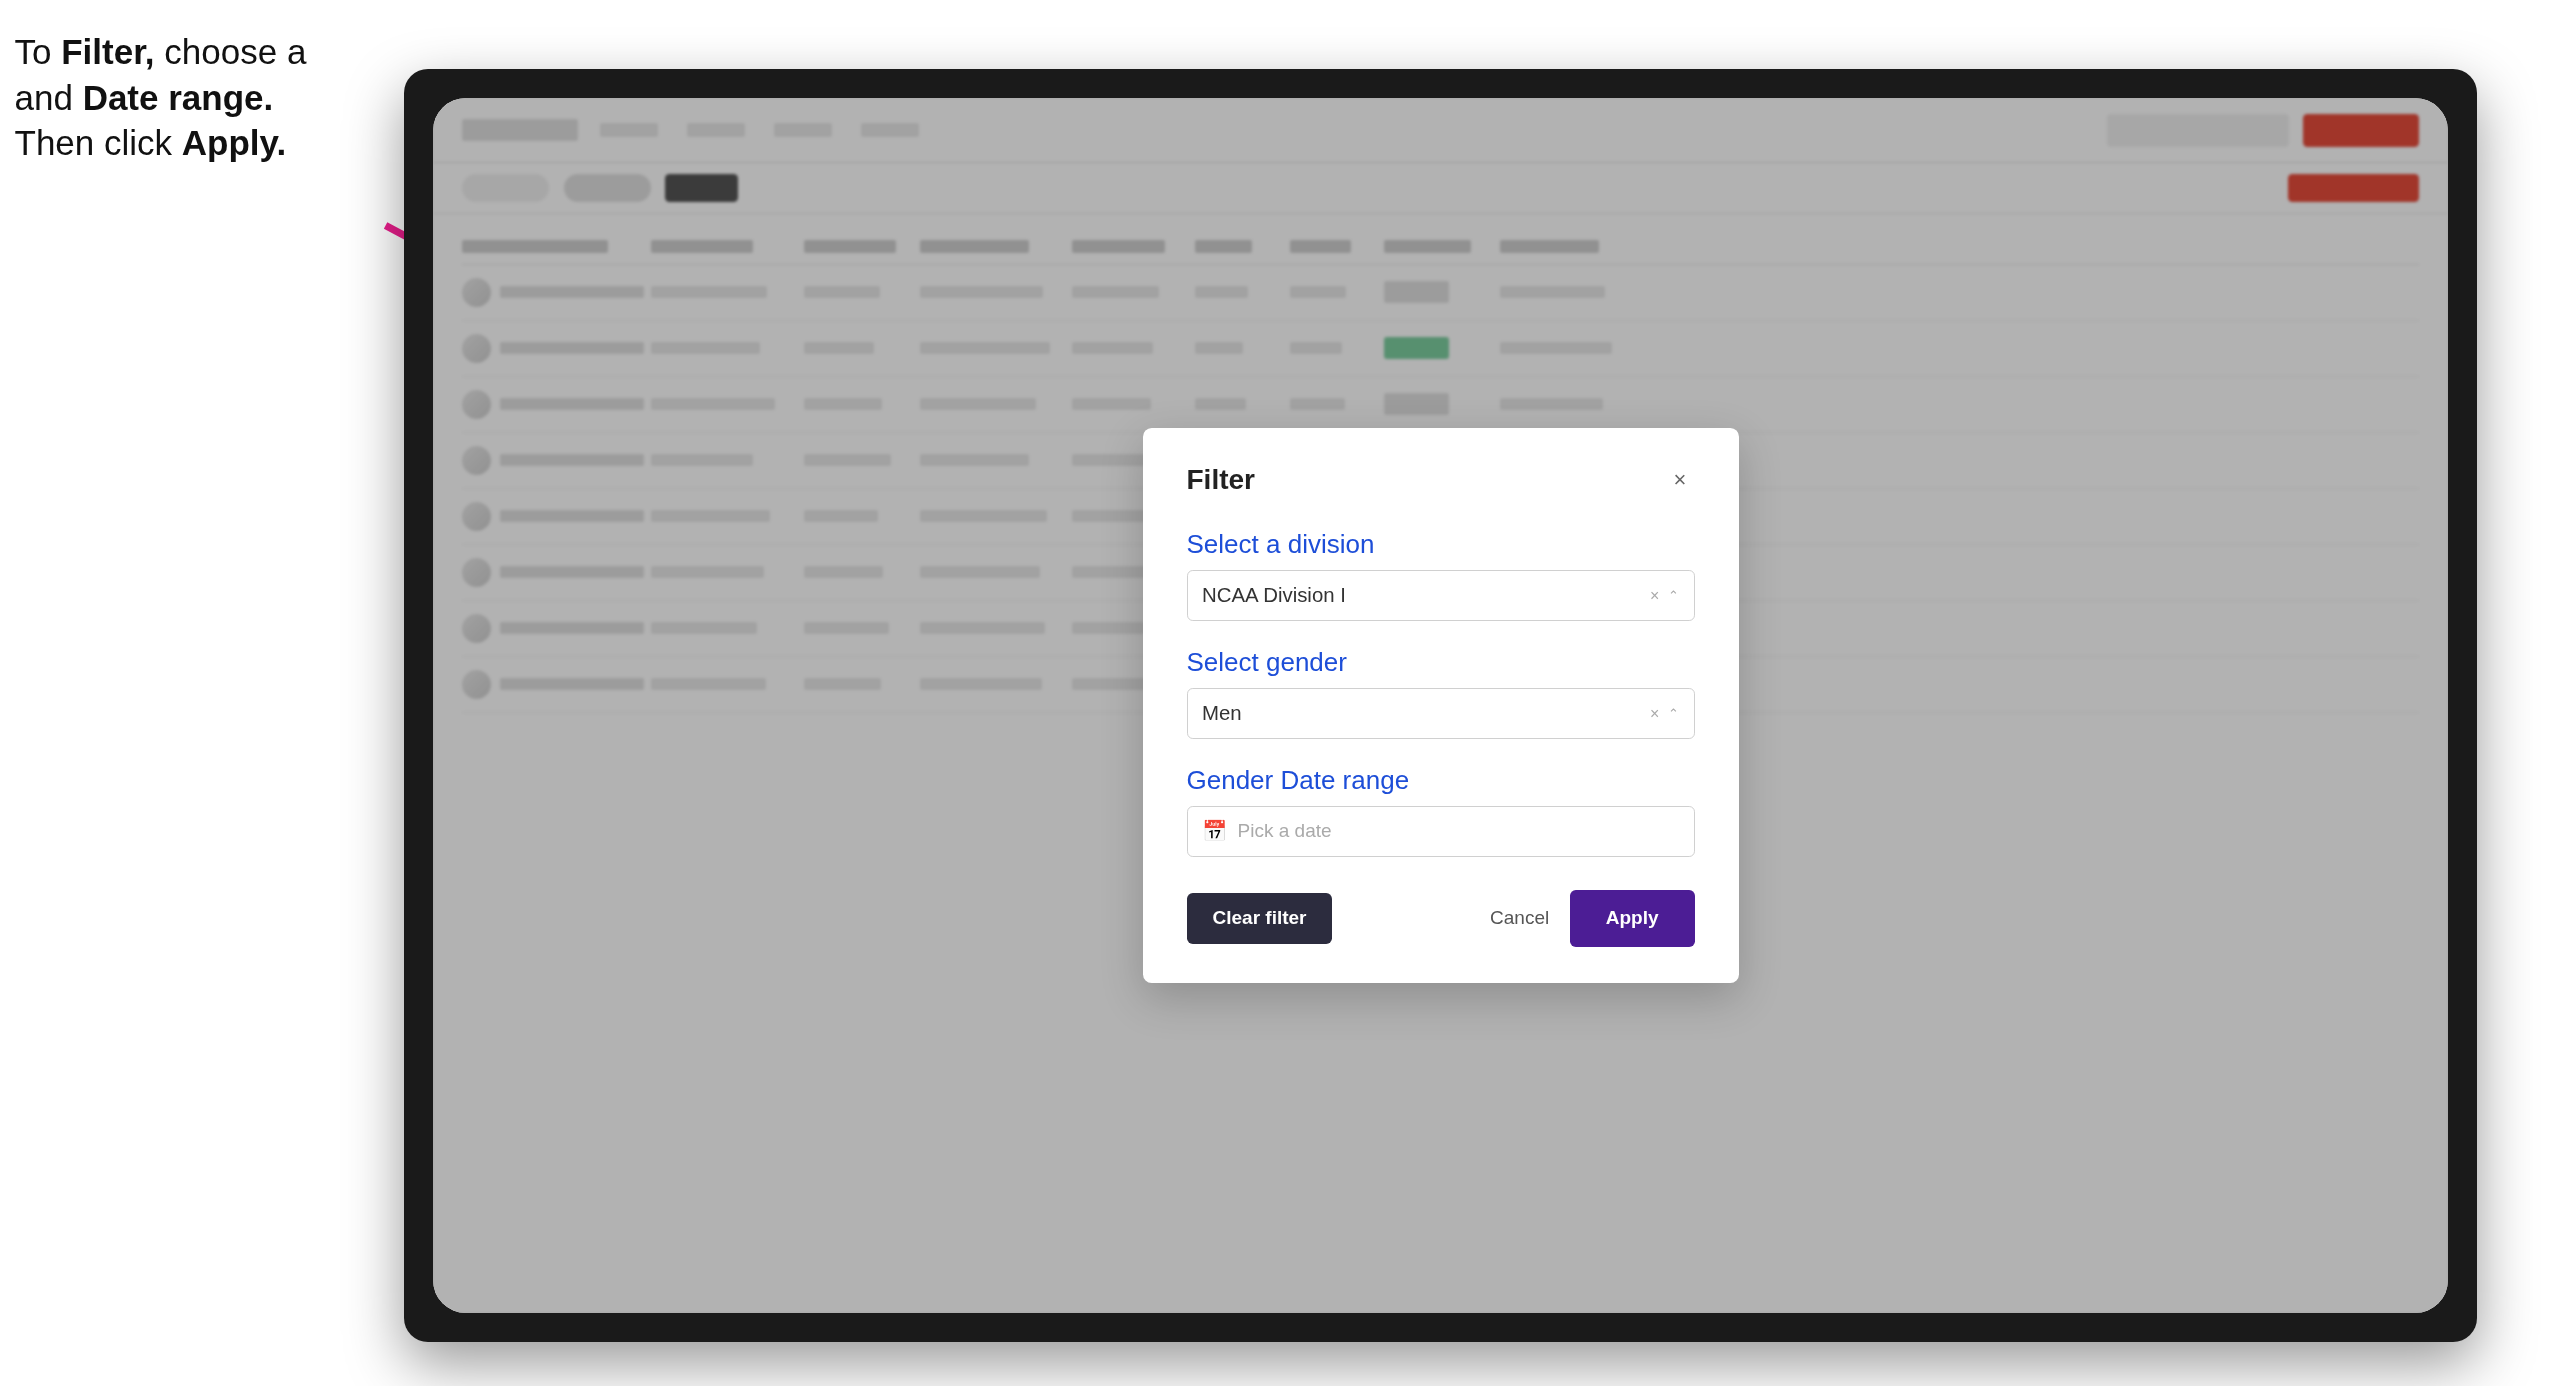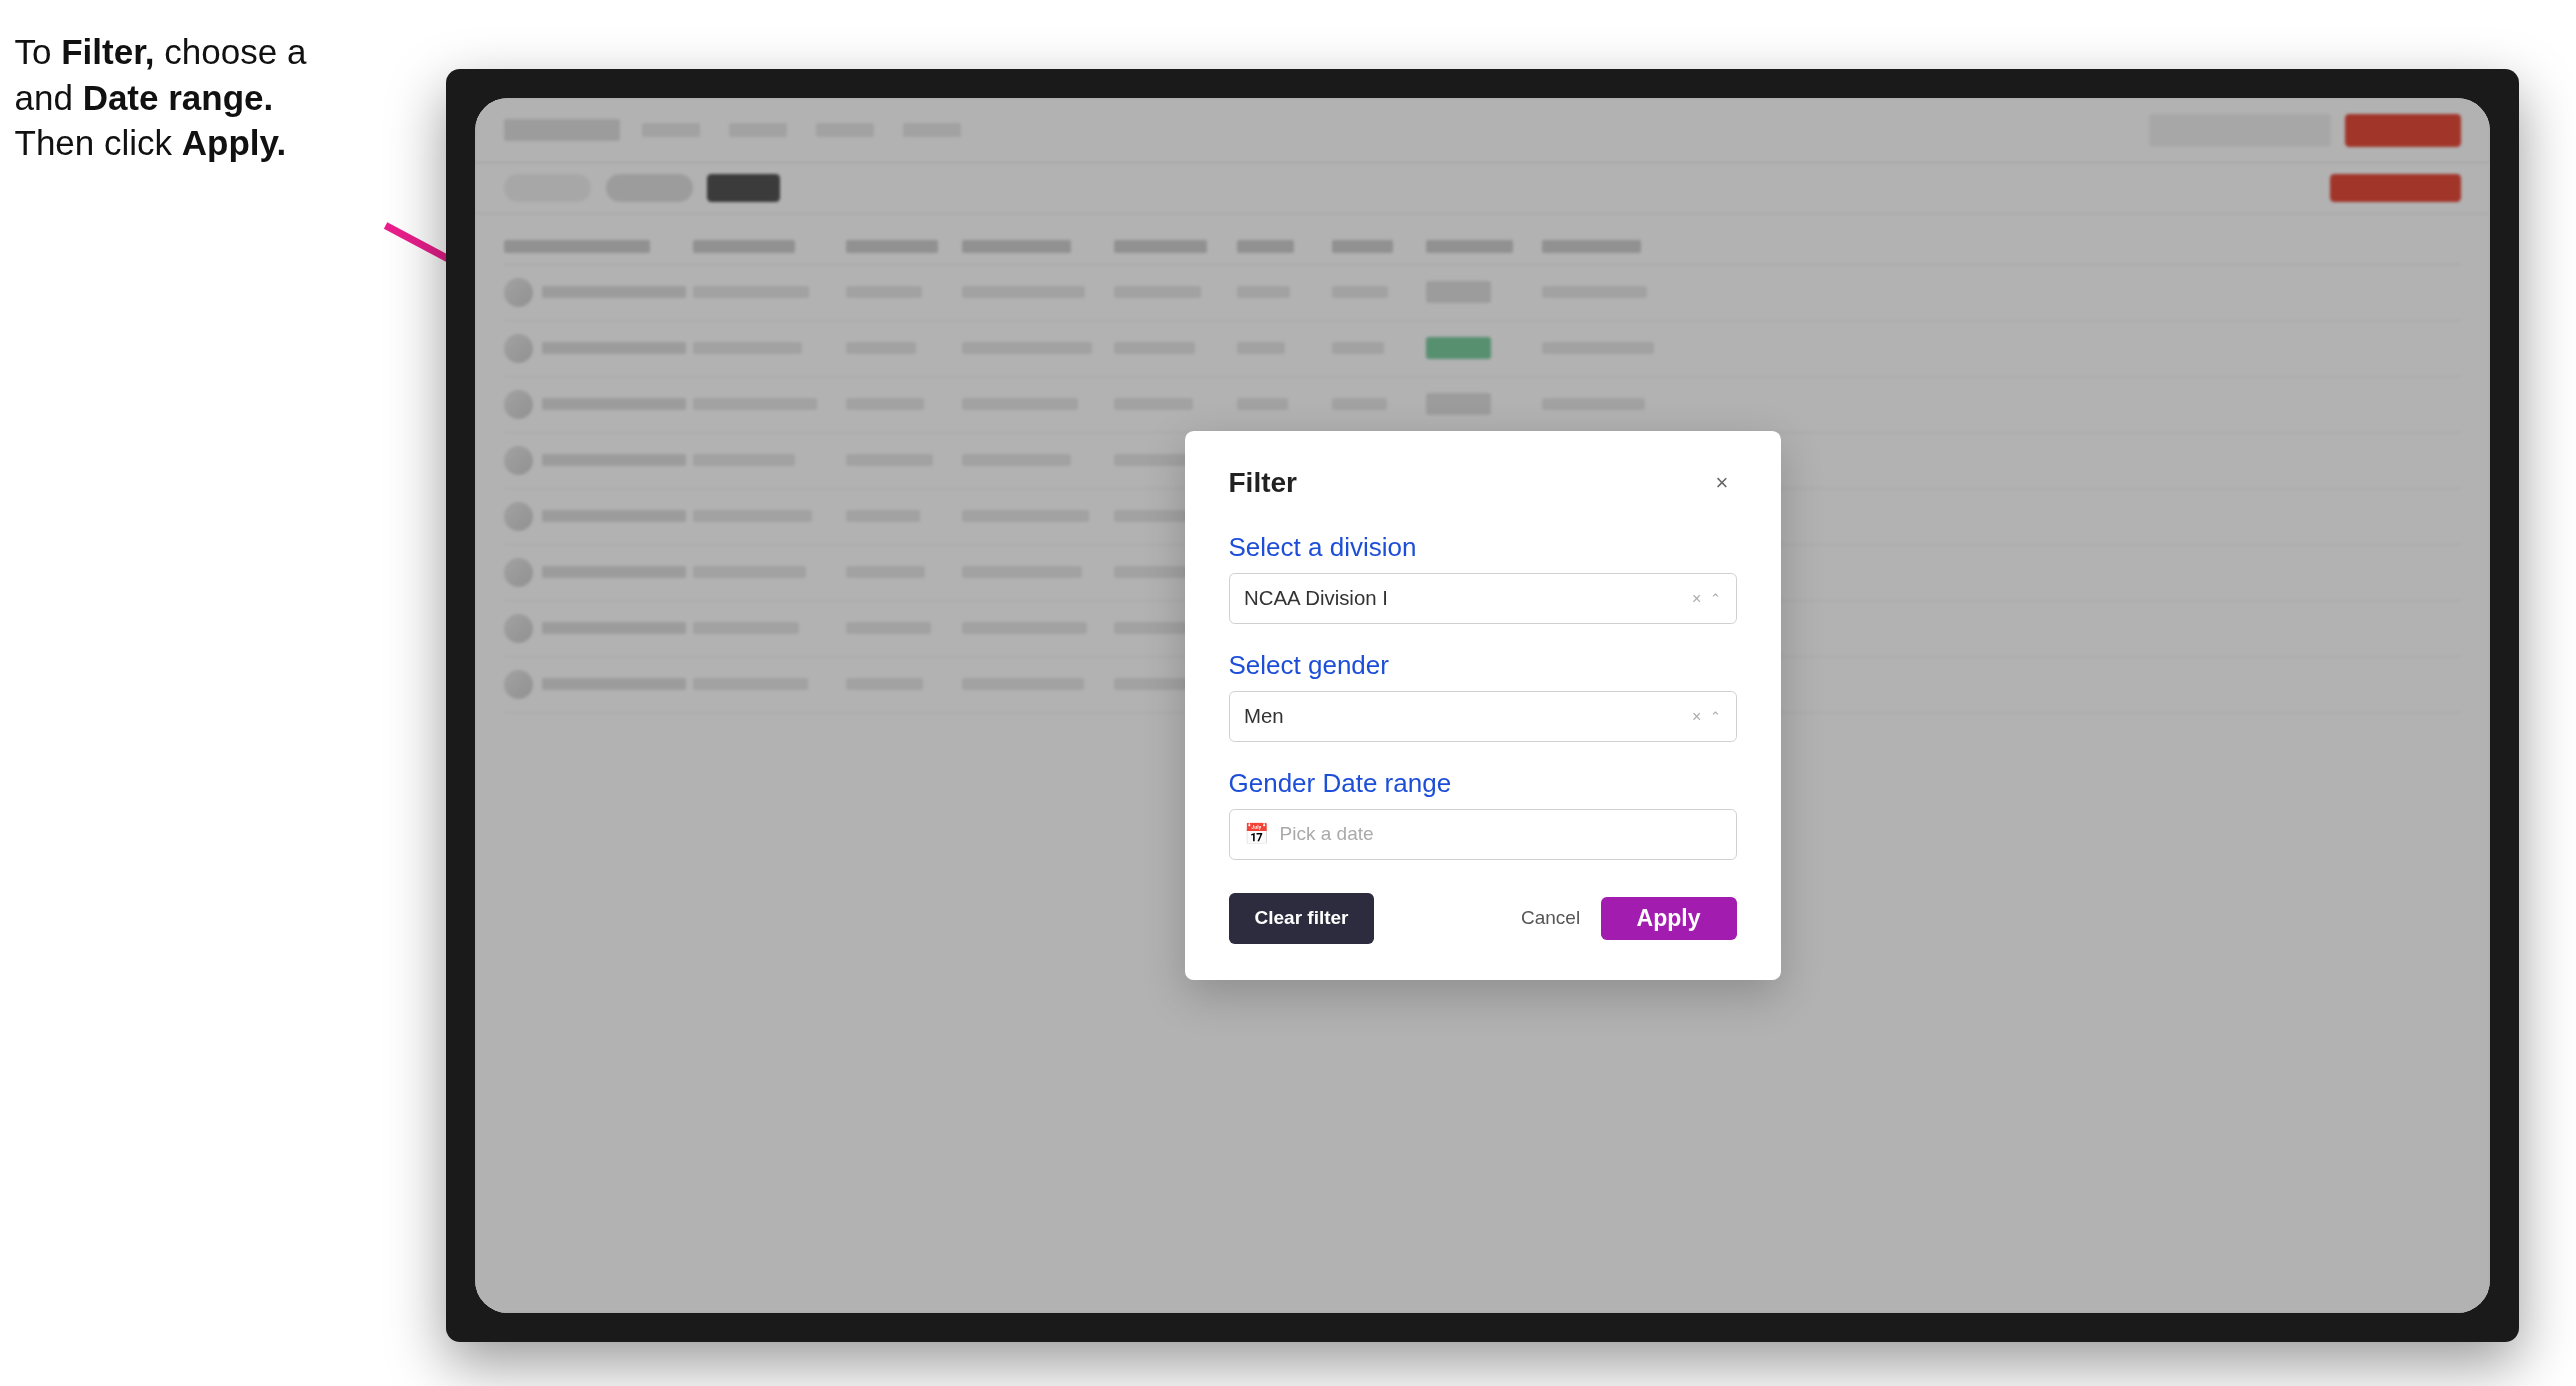--- a/index.html
+++ b/index.html
@@ -31,25 +31,25 @@
       left: 0;
       width: 2576px;
       height: 1386px;
       pointer-events: none;
     }
 
     
     .tablet-frame {
       position: absolute;
       top: 69px;
-      left: 446px;
+      left: 404px;
       width: 2073px;
       height: 1273px;
       background: #1a1a1a;
-      border-radius: 14px;
+      border-radius: 24px;
       padding: 29px;
       box-shadow: 0 22px 58px rgba(0,0,0,0.4);
     }
 
     .tablet-screen {
       width: 100%;
       height: 100%;
       background: #f0f0f0;
       border-radius: 33px;
       overflow: hidden;
@@ -370,27 +370,27 @@
       background: transparent;
       border: none;
       color: #555;
       font-size: 19px;
       cursor: pointer;
       padding: 0 14.5px;
       height: 51px;
     }
 
     .btn-apply {
-      background: #a21caf;
+      background: #4c1d95;
       color: #fff;
       border: none;
       border-radius: 5.8px;
       padding: 0 36px;
-      height: 43px;
-      font-size: 23px;
+      height: 57px;
+      font-size: 19px;
       font-weight: 600;
       cursor: pointer;
     }
 
     
     .row-avatar-colors {
       background: linear-gradient(135deg, #3498db, #2980b9);
     }
     .row-avatar-colors-2 {
       background: linear-gradient(135deg, #e74c3c, #c0392b);

